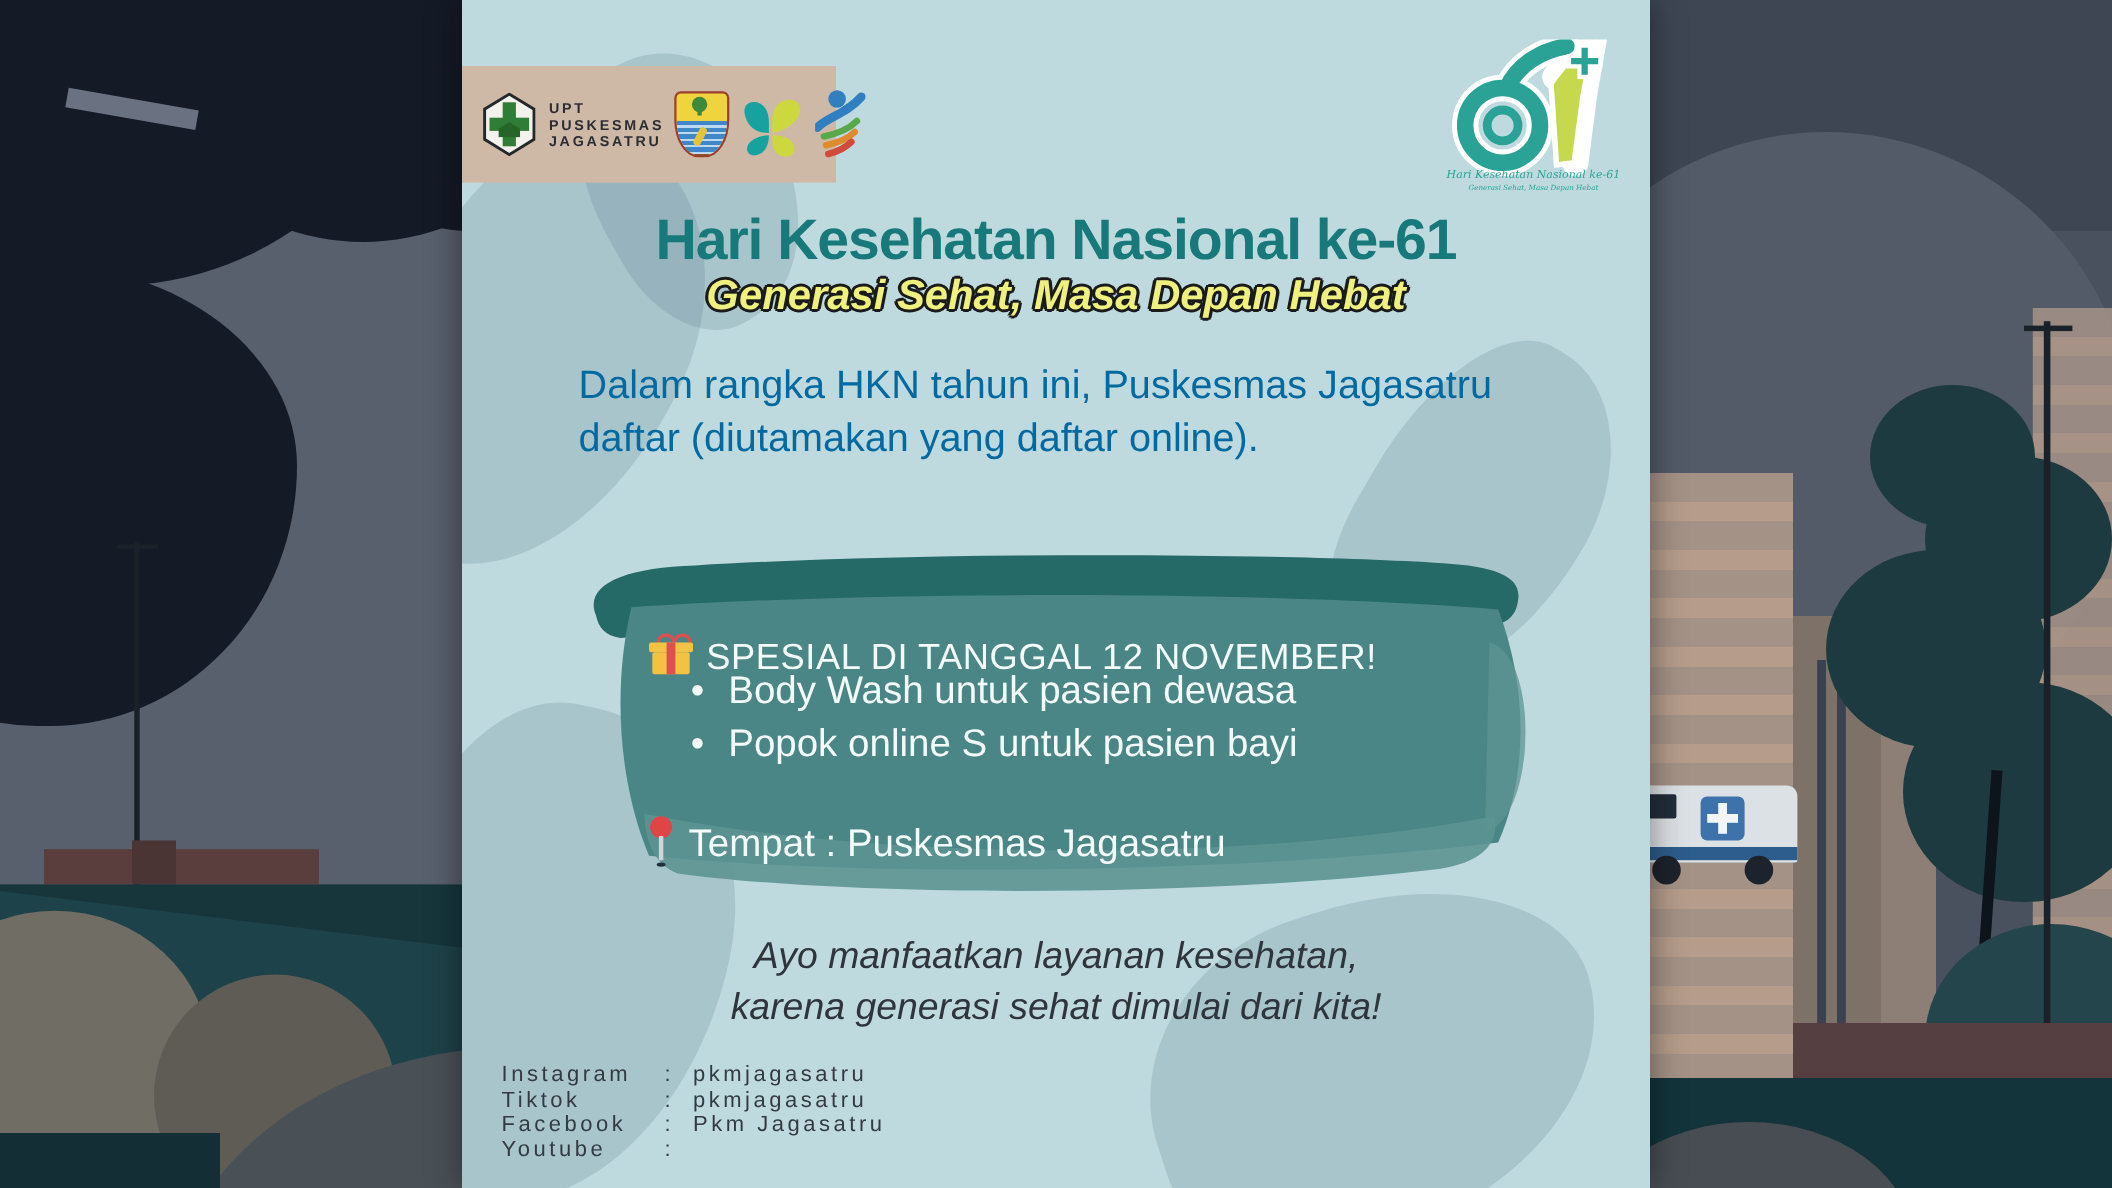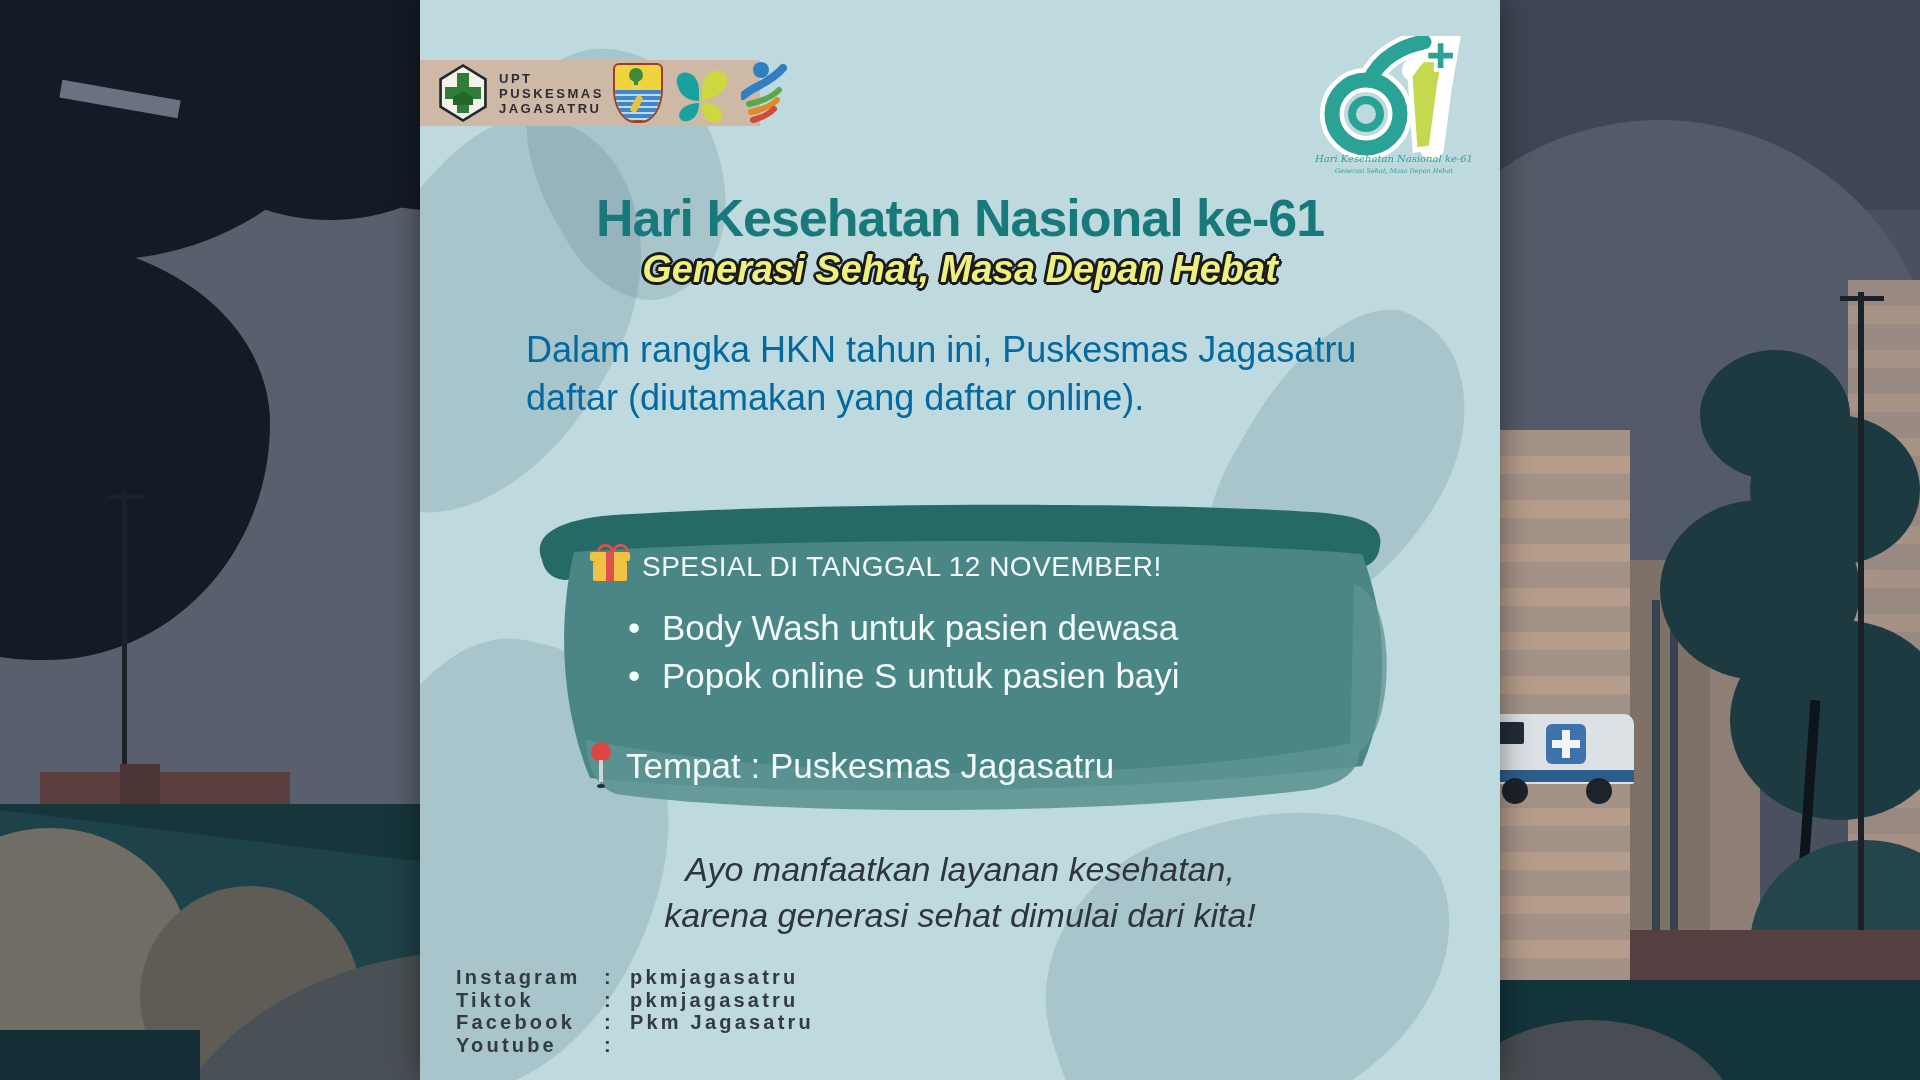--- a/index.html
+++ b/index.html
@@ -18,21 +18,21 @@
   .bush-dark{background:#57564f;}
   .ground{background:#16363c;}
   .pole{background:#1b2129;}
   .stripe-building{background:repeating-linear-gradient(180deg,#a59287 0 26px,#b59c8b 26px 44px);}
   
   #poster{position:absolute;left:420px;top:0;width:1080px;height:1080px;
           background:#bedade;box-shadow:0 0 30px rgba(0,0,0,.45);overflow:hidden;}
   .leaf-shadow{position:absolute;background:rgba(92,125,140,.22);
                border-radius:45% 55% 60% 40%/55% 45% 60% 40%;}
   
-  #logo-bar{position:absolute;left:0;top:60px;width:340px;height:66px;
+  #logo-bar{position:absolute;left:0;top:60px;width:340px;height:106px;
             background:#cdb9a6;display:flex;align-items:center;gap:9px;padding-left:16px;box-sizing:border-box;}
   .hex-outer{width:54px;height:58px;background:#23282b;
              clip-path:polygon(50% 0,94% 25%,94% 75%,50% 100%,6% 75%,6% 25%);
              display:flex;align-items:center;justify-content:center;flex:none;}
   .hex-inner{width:48px;height:52px;background:#f4f2ec;
              clip-path:polygon(50% 0,94% 25%,94% 75%,50% 100%,6% 75%,6% 25%);position:relative;}
   .cross-v{position:absolute;left:18px;top:6px;width:12px;height:40px;background:#2f7d36;}
   .cross-h{position:absolute;left:6px;top:20px;width:36px;height:12px;background:#2f7d36;}
   .hex-house{position:absolute;left:14px;top:24px;width:20px;height:14px;background:#256628;
              clip-path:polygon(50% 0,100% 45%,100% 100%,0 100%,0 45%);}
@@ -56,42 +56,42 @@
             font-size:38px;font-weight:bold;font-style:italic;color:#eef17d;
             text-shadow:-3px 0 #1b1b1b,3px 0 #1b1b1b,0 -3px #1b1b1b,0 3px #1b1b1b,
                         -2px -2px #1b1b1b,2px 2px #1b1b1b,-2px 2px #1b1b1b,2px -2px #1b1b1b;}
   
   #intro{position:absolute;left:106px;top:326px;width:900px;
          font-size:36px;line-height:48px;color:#0369a1;}
   
   #brush-box{position:absolute;left:92px;top:494px;width:890px;height:336px;}
   #brush-box svg{position:absolute;left:0;top:0;}
   .box-row{position:absolute;color:#f3fbfa;font-size:35px;white-space:nowrap;}
-  #box-heading{left:78px;top:50px;font-size:28px;letter-spacing:.5px;}
+  #box-heading{left:78px;top:82px;font-size:33px;letter-spacing:.5px;}
   #box-item-0{left:116px;top:114px;}
   #box-item-1{left:116px;top:162px;}
   #box-location{left:78px;top:248px;}
   .bullet{display:inline-block;width:34px;color:#f3fbfa;}
   
   .gift{display:inline-block;width:40px;height:38px;position:relative;vertical-align:-6px;margin-right:12px;}
   .gift-lid{position:absolute;left:0;top:8px;width:40px;height:9px;background:#f2c243;border-radius:2px;}
   .gift-body{position:absolute;left:3px;top:17px;width:34px;height:20px;background:#f2c243;border-radius:2px;}
   .gift-ribbon-v{position:absolute;left:16px;top:8px;width:8px;height:29px;background:#de5050;}
   .gift-bow-l{position:absolute;left:7px;top:0;width:11px;height:9px;border:3px solid #de5050;border-radius:50% 50% 0 0;}
   .gift-bow-r{position:absolute;left:22px;top:0;width:11px;height:9px;border:3px solid #de5050;border-radius:50% 50% 0 0;}
   
   .pin{display:inline-block;width:22px;height:46px;position:relative;vertical-align:-10px;margin-right:14px;}
   .pin-head{position:absolute;left:1px;top:0;width:20px;height:20px;border-radius:50%;background:#e04545;}
   .pin-stem{position:absolute;left:9px;top:18px;width:4px;height:22px;background:#cfd6d9;}
   .pin-dot{position:absolute;left:7px;bottom:0;width:8px;height:4px;border-radius:50%;background:#23313d;}
   
   #closing{position:absolute;left:0;top:846px;width:100%;text-align:center;
            font-size:34px;font-style:italic;color:#2f353c;line-height:46px;font-weight:bold;font-weight:500;}
   
-  #social{position:absolute;left:36px;top:966px;font-size:20px;font-weight:bold;
+  #social{position:absolute;left:36px;top:966px;font-size:20px;font-weight:normal;
           letter-spacing:3.2px;color:#333a42;line-height:22.5px;}
   .social-row{display:grid;grid-template-columns:148px 26px auto;}
 </style>
 </head>
 <body>
 
 <div id="scene">
 
   <div id="bg-left" class="bg-side">
     <div class="blob canopy abs" style="left:-180px;top:-260px;width:560px;height:520px;"></div>

